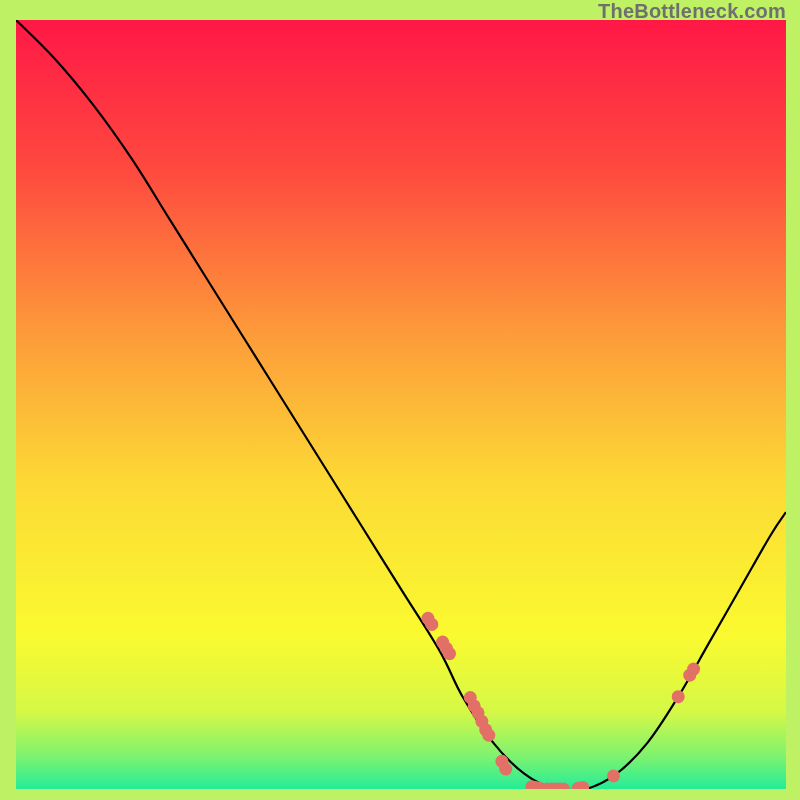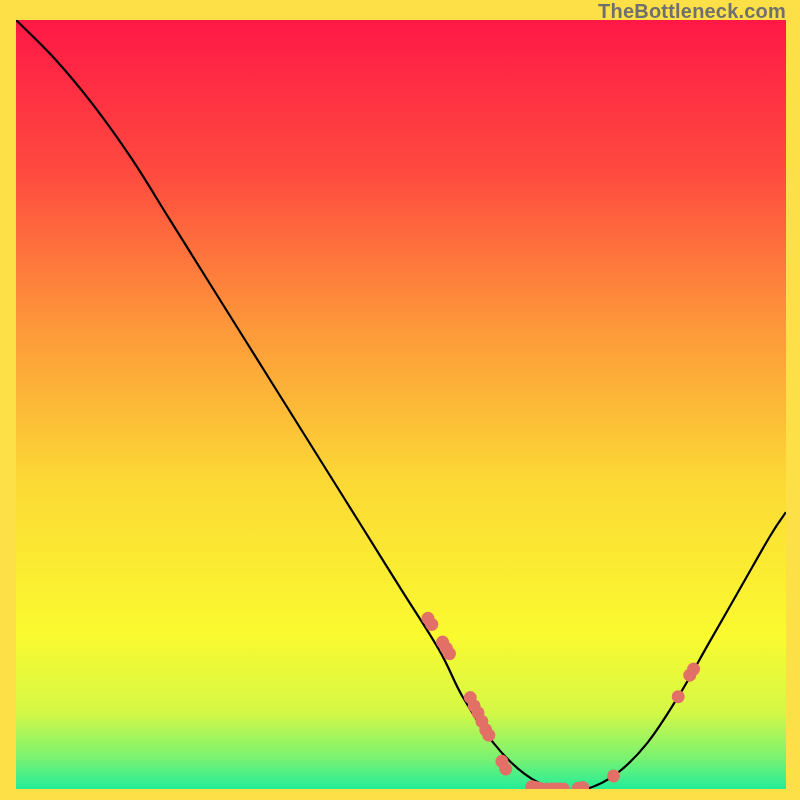--- a/index.html
+++ b/index.html
@@ -9,21 +9,21 @@
     height: 800px;
     background: #000;
     overflow: hidden;
   }
   .frame {
     position: absolute;
     left: 0;
     top: 0;
     width: 800px;
     height: 800px;
-    background: #fde047;
+    background: #bef264;
   }
   .plot {
     position: absolute;
     left: 16px;
     top: 20px;
     width: 770px;
     height: 769px;
   }
   .plot svg {
     display: block;

